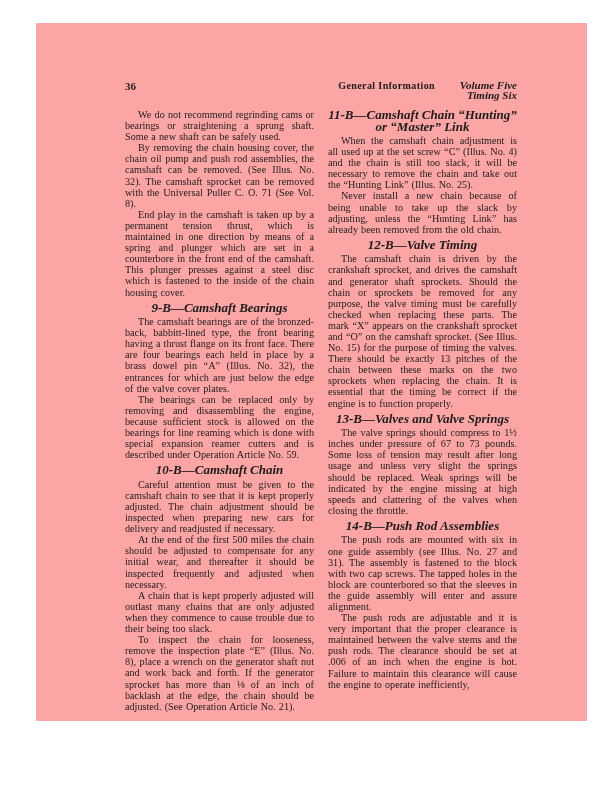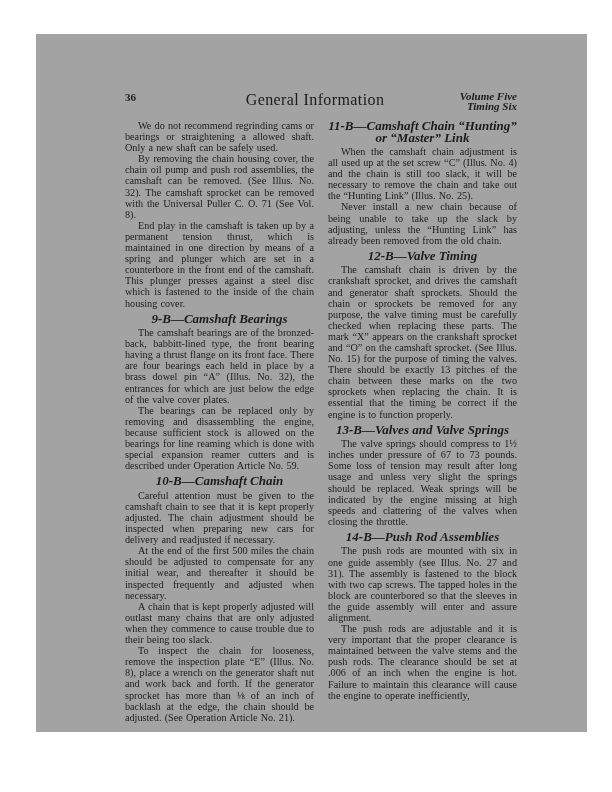--- a/index.html
+++ b/index.html
@@ -4,46 +4,46 @@
 <style>
   * { margin: 0; padding: 0; box-sizing: border-box; }
   html, body {
     width: 612px; height: 792px;
     background: #ffffff;
     font-family: "Liberation Serif", "DejaVu Serif", serif;
     overflow: hidden;
   }
   .sheet {
     position: absolute;
-    left: 36px; top: 34px;
+    left: 36px; top: 23px;
     width: 551px; height: 698px;
-    background: #a3a3a3;
+    background: #fca5a5;
   }
   .content {
     position: absolute;
     left: 89px; top: 57px;
     width: 392px;
     color: #1c1c1c;
   }
   .running-header {
     display: flex;
     align-items: flex-start;
     justify-content: space-between;
     margin-bottom: 9px;
   }
   .page-num {
     font-weight: bold;
     font-size: 11px;
     width: 70px;
   }
   .head-title {
-    font-weight: normal;
-    font-size: 16px;
+    font-weight: bold;
+    font-size: 10px;
     letter-spacing: 0.4px;
-    text-align: center;
+    text-align: right;
     flex: 1;
   }
   .volume-block {
     width: 82px;
     text-align: right;
     font-weight: bold;
     font-style: italic;
     font-size: 11px;
     line-height: 10px;
   }
@@ -79,21 +79,21 @@
       <span class="page-num">36</span>
       <span class="head-title">General Information</span>
       <span class="volume-block">
         <div>Volume Five</div>
         <div>Timing Six</div>
       </span>
     </div>
 
     <div class="columns">
       <div class="col">
-          <p class="para">We do not recommend regrinding cams or bearings or straightening a allowed shaft.  Only a new shaft can be safely used.</p>
+          <p class="para">We do not recommend regrinding cams or bearings or straightening a sprung shaft.  Some a new shaft can be safely used.</p>
           <p class="para">By removing the chain housing cover, the chain oil pump and push rod assemblies, the camshaft can be removed.  (See Illus. No. 32).  The camshaft sprocket can be removed with the Universal Puller C. O. 71 (See Vol. 8).</p>
           <p class="para">End play in the camshaft is taken up by a permanent tension thrust, which is maintained in one direction by means of a spring and plunger which are set in a counterbore in the front end of the camshaft.  This plunger presses against a steel disc which is fastened to the inside of the chain housing cover.</p>
           <h3 class="heading">9-B—Camshaft Bearings</h3>
           <p class="para">The camshaft bearings are of the bronzed-back, babbitt-lined type, the front bearing having a thrust flange on its front face.  There are four bearings each held in place by a brass dowel pin “A” (Illus. No. 32), the entrances for which are just below the edge of the valve cover plates.</p>
           <p class="para">The bearings can be replaced only by removing and disassembling the engine, because sufficient stock is allowed on the bearings for line reaming which is done with special expansion reamer cutters and is described under Operation Article No. 59.</p>
           <h3 class="heading">10-B—Camshaft Chain</h3>
           <p class="para">Careful attention must be given to the camshaft chain to see that it is kept properly adjusted.  The chain adjustment should be inspected when preparing new cars for delivery and readjusted if necessary.</p>
           <p class="para">At the end of the first 500 miles the chain should be adjusted to compensate for any initial wear, and thereafter it should be inspected frequently and adjusted when necessary.</p>
           <p class="para">A chain that is kept properly adjusted will outlast many chains that are only adjusted when they commence to cause trouble due to their being too slack.</p>
           <p class="para">To inspect the chain for looseness, remove the inspection plate “E” (Illus. No. 8), place a wrench on the generator shaft nut and work back and forth.  If the generator sprocket has more than ⅛ of an inch of backlash at the edge, the chain should be adjusted.  (See Operation Article No. 21).</p>

